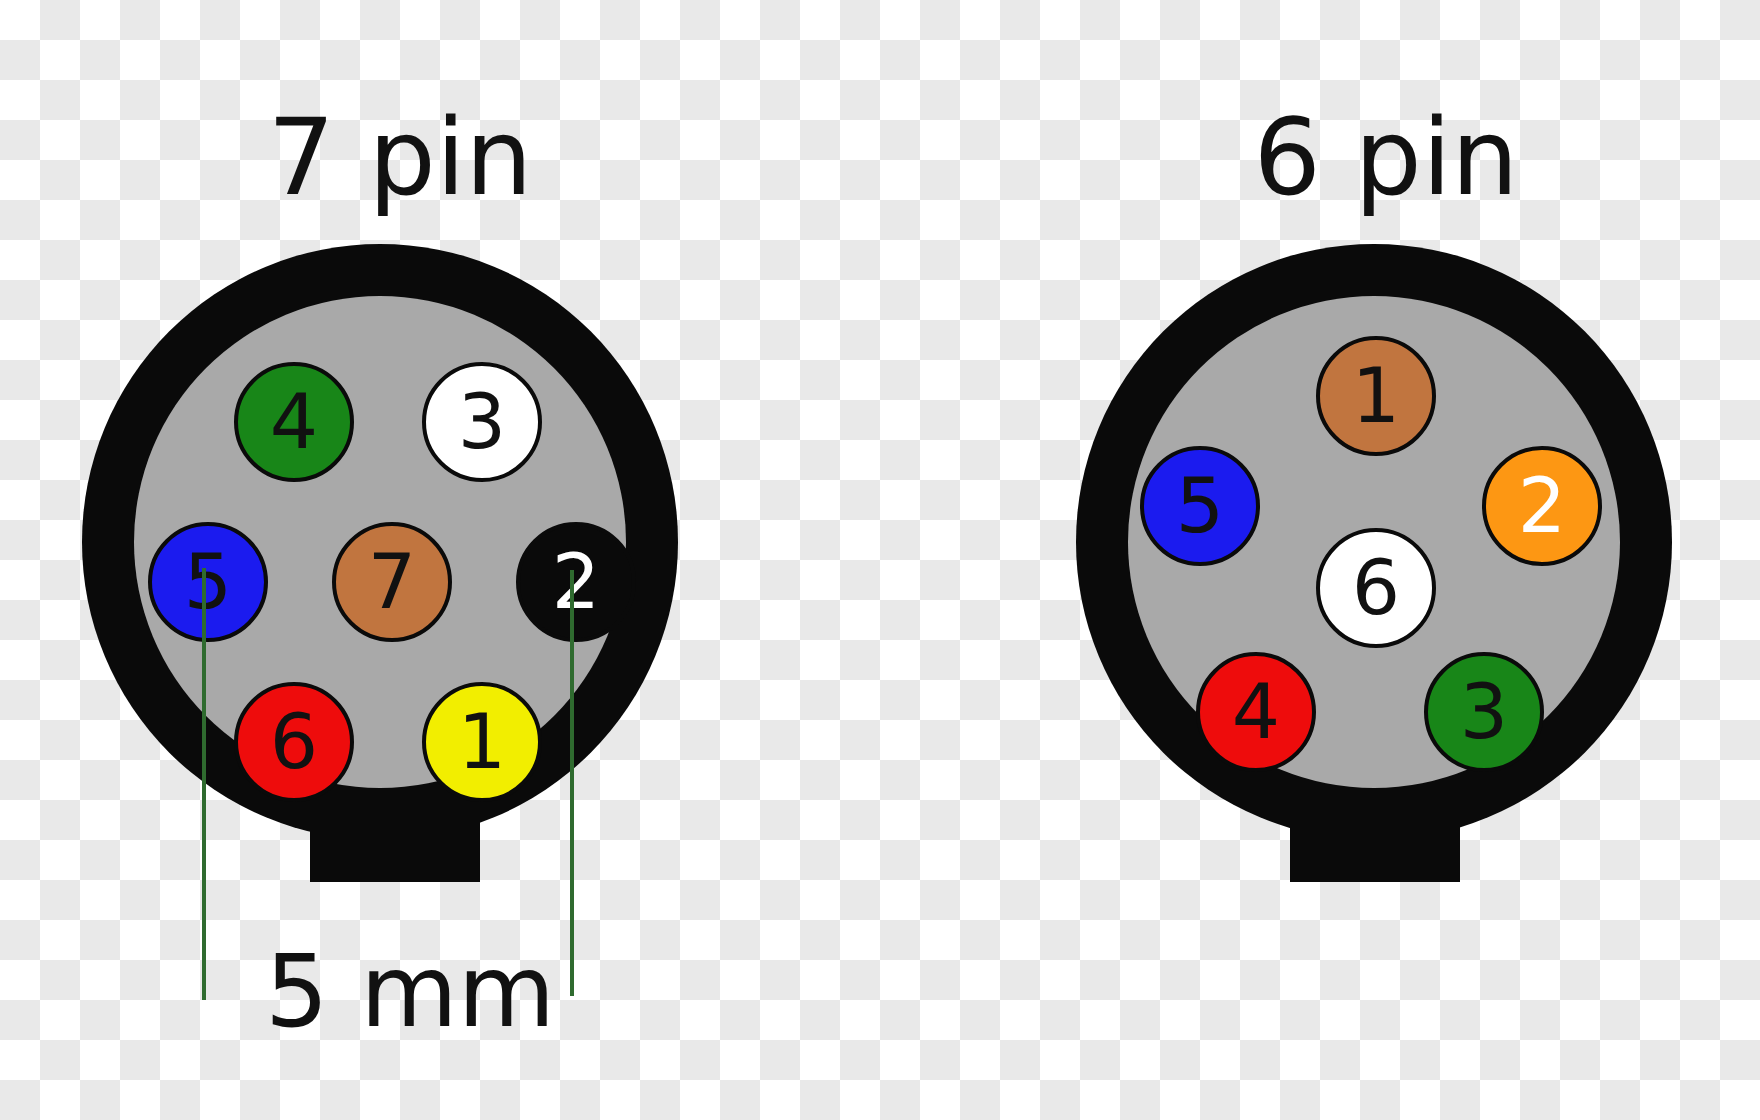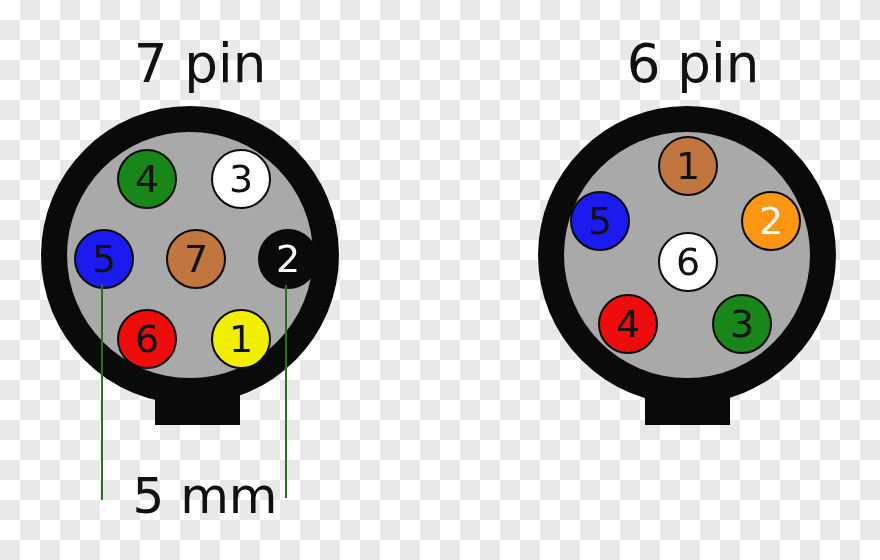--- a/index.html
+++ b/index.html
@@ -1,21 +1,21 @@
 <!DOCTYPE html>
 <html><head>
 <meta charset="utf-8">
 <style>
   html,body{margin:0;padding:0;}
   .stage{
     position:relative;width:880px;height:560px;overflow:hidden;
     background:repeating-conic-gradient(#e9e9e9 0% 25%, #ffffff 0% 50%) 0 0 / 40px 40px;
     font-family:"DejaVu Sans","Liberation Sans",sans-serif;
   }
-  .layer{position:absolute;left:0;top:0;width:880px;height:464px;}
+  .layer{position:absolute;left:0;top:16px;width:880px;height:464px;}
   .title{position:absolute;top:37px;width:220px;text-align:center;font-size:53px;line-height:1;color:#111;}
   .title-7{left:90px;}
   .title-6{left:583px;}
   .shell{position:absolute;top:106px;width:298px;height:298px;border-radius:50%;background:#0a0a0a;}
   .shell-7{left:41px;}
   .shell-6{left:538px;}
   .tab{position:absolute;top:390px;width:85px;height:35px;background:#0a0a0a;}
   .tab-7{left:155px;}
   .tab-6{left:645px;}
   .face{position:absolute;top:132px;width:246px;height:246px;border-radius:50%;background:#a9a9a9;}

